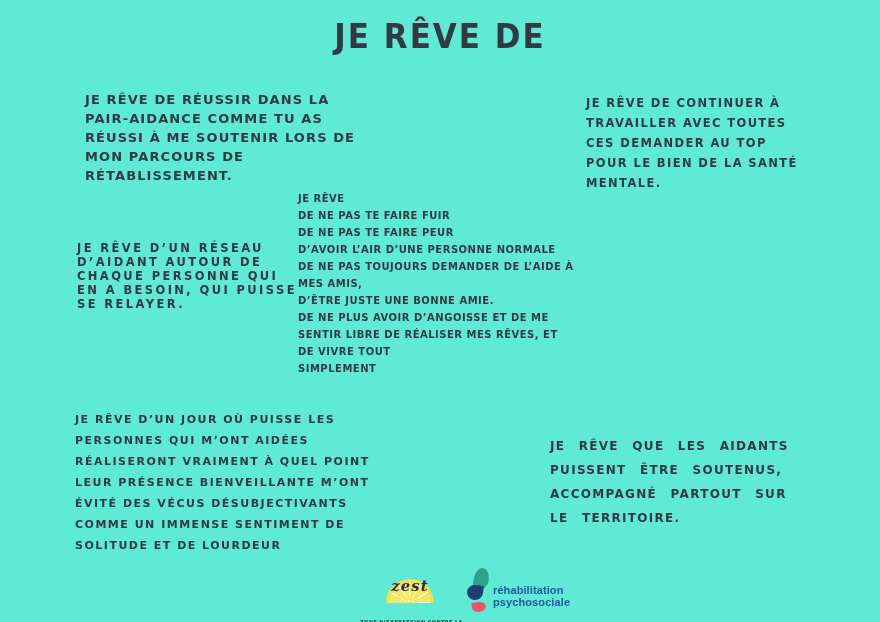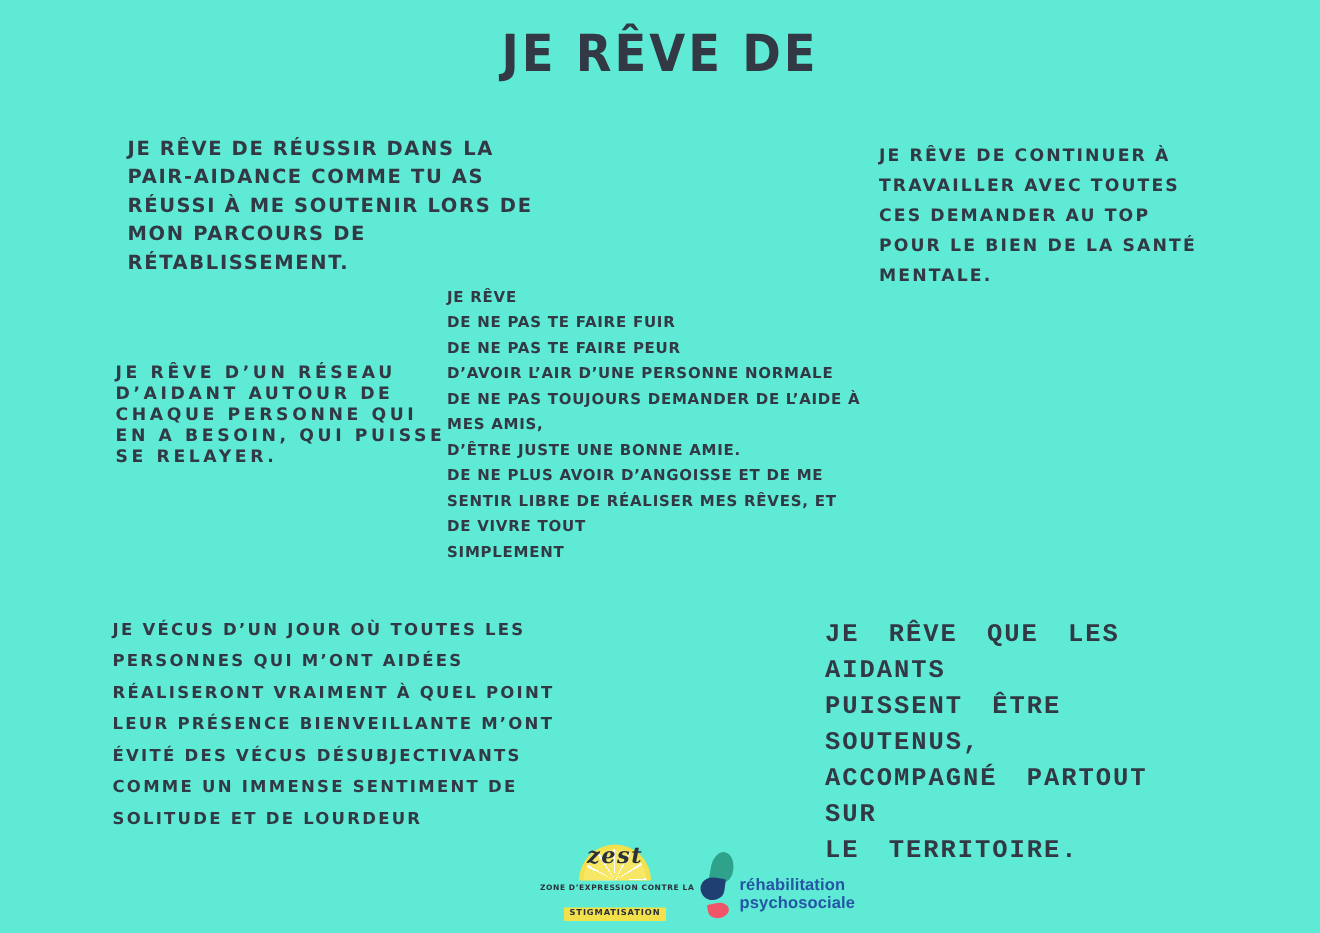--- a/index.html
+++ b/index.html
@@ -29,31 +29,31 @@
     color: #323945;
     font-weight: 700;
     white-space: pre-line;
   }
   .b0 { left: 85px;  top: 90px;  font-size: 13px;   letter-spacing: 1.1px; line-height: 19px; }
   .b1 { left: 586px; top: 93px;  font-size: 11.5px; letter-spacing: 1.4px; line-height: 20px; }
   .b2 { left: 77px;  top: 241px; font-size: 11.5px; letter-spacing: 2.4px; line-height: 14px; }
   .b3 { left: 298px; top: 190px; width: 292px; font-size: 10px; letter-spacing: 0.5px; line-height: 17px; }
   .b4 { left: 643px; top: 285px; width: 200px; text-align: center; font-size: 11px; letter-spacing: 1.3px; line-height: 17.5px; }
   .b5 { left: 75px;  top: 409px; font-size: 11px;   letter-spacing: 1.5px; line-height: 21px; }
-  .b6 { left: 550px; top: 412px; width: 262px; font-size: 17px; letter-spacing: 1.3px; word-spacing: 8px; line-height: 24px; font-family: Liberation Mono, monospace; }
+  .b6 { left: 550px; top: 434px; width: 262px; font-size: 12px; letter-spacing: 1.3px; word-spacing: 8px; line-height: 24px; }
 
   
   .zest-logo {
     position: absolute;
     left: 360px;
     top: 563px;
     width: 100px;
     text-align: center;
   }
-  .lemon-wrap { position: relative; width: 48px; height: 24px; margin: 0 auto; }
+  .lemon-wrap { position: relative; width: 48px; height: 24px; margin: 16px auto; }
   .lemon {
     width: 48px; height: 24px;
     background: #f3e14c;
     border-radius: 24px 24px 0 0;
     overflow: hidden;
     position: relative;
   }
   .lemon-segments {
     position: absolute; left: 3px; top: 3px;
     width: 42px; height: 21px;
@@ -158,21 +158,21 @@
 DE NE PAS TE FAIRE FUIR
 DE NE PAS TE FAIRE PEUR
 D’AVOIR L’AIR D’UNE PERSONNE NORMALE
 DE NE PAS TOUJOURS DEMANDER DE L’AIDE À
 MES AMIS,
 D’ÊTRE JUSTE UNE BONNE AMIE.
 DE NE PLUS AVOIR D’ANGOISSE ET DE ME
 SENTIR LIBRE DE RÉALISER MES RÊVES, ET
 DE VIVRE TOUT
 SIMPLEMENT</div>
-  <div class="block b5">JE VÉCUS D’UN JOUR OÙ TOUTES LES
+  <div class="block b5">JE RÊVE D’UN JOUR OÙ PUISSE LES
 PERSONNES QUI M’ONT AIDÉES
 RÉALISERONT VRAIMENT À QUEL POINT
 LEUR PRÉSENCE BIENVEILLANTE M’ONT
 ÉVITÉ DES VÉCUS DÉSUBJECTIVANTS
 COMME UN IMMENSE SENTIMENT DE
 SOLITUDE ET DE LOURDEUR</div>
   <div class="block b6">JE RÊVE QUE LES AIDANTS
 PUISSENT ÊTRE SOUTENUS,
 ACCOMPAGNÉ PARTOUT SUR
 LE TERRITOIRE.</div>

